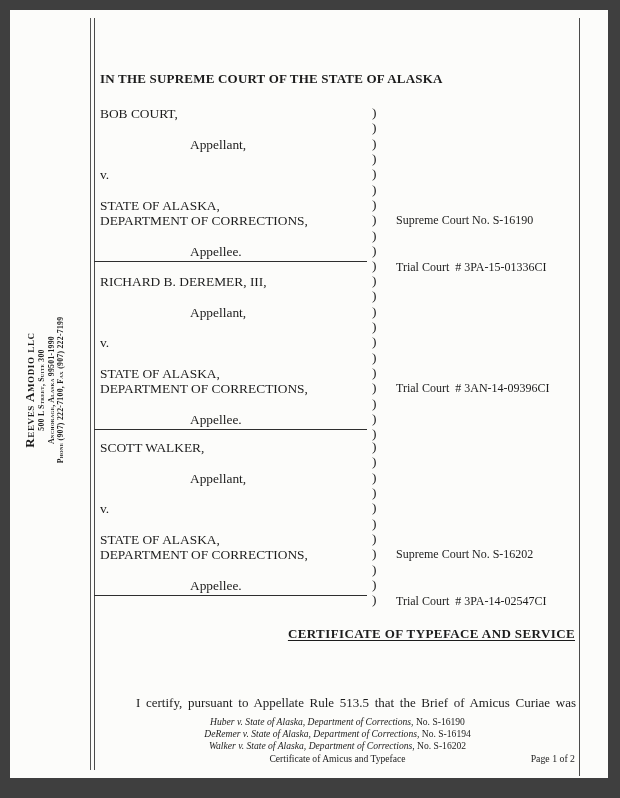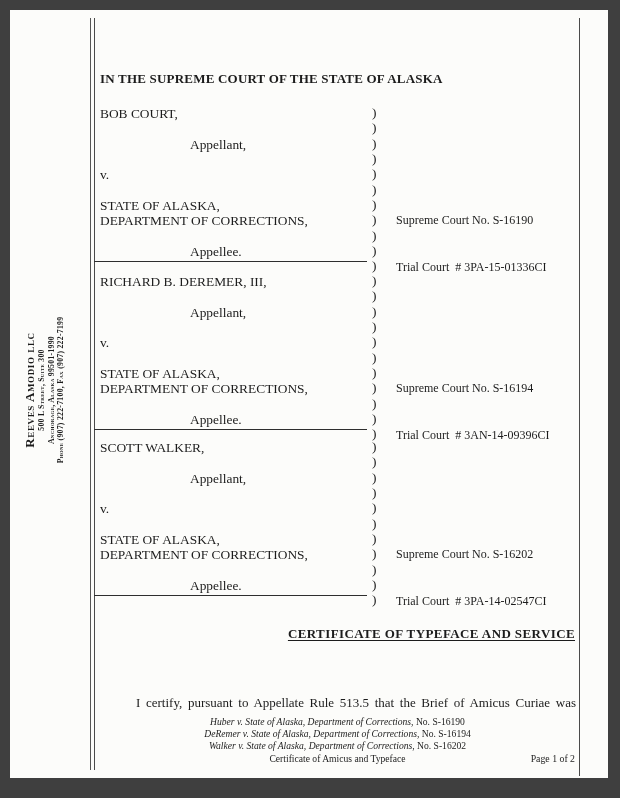--- a/index.html
+++ b/index.html
@@ -144,21 +144,20 @@
 )
 )
 )
 )
 )
 )
 )
 )
 )</div>
       <div class="cap-right">
-        <div>Supreme Court No. S-16194</div>
         <div>Trial Court  # 3AN-14-09396CI</div>
       </div>
     </div>
 
     <div class="caption-block cb2">
       <div class="cap-line cap-name">SCOTT WALKER,</div>
       <div class="cap-line cap-applt">Appellant,</div>
       <div class="cap-line cap-v">v.</div>
       <div class="cap-line cap-st1">STATE OF ALASKA,</div>
       <div class="cap-line cap-st2">DEPARTMENT OF CORRECTIONS,</div>

